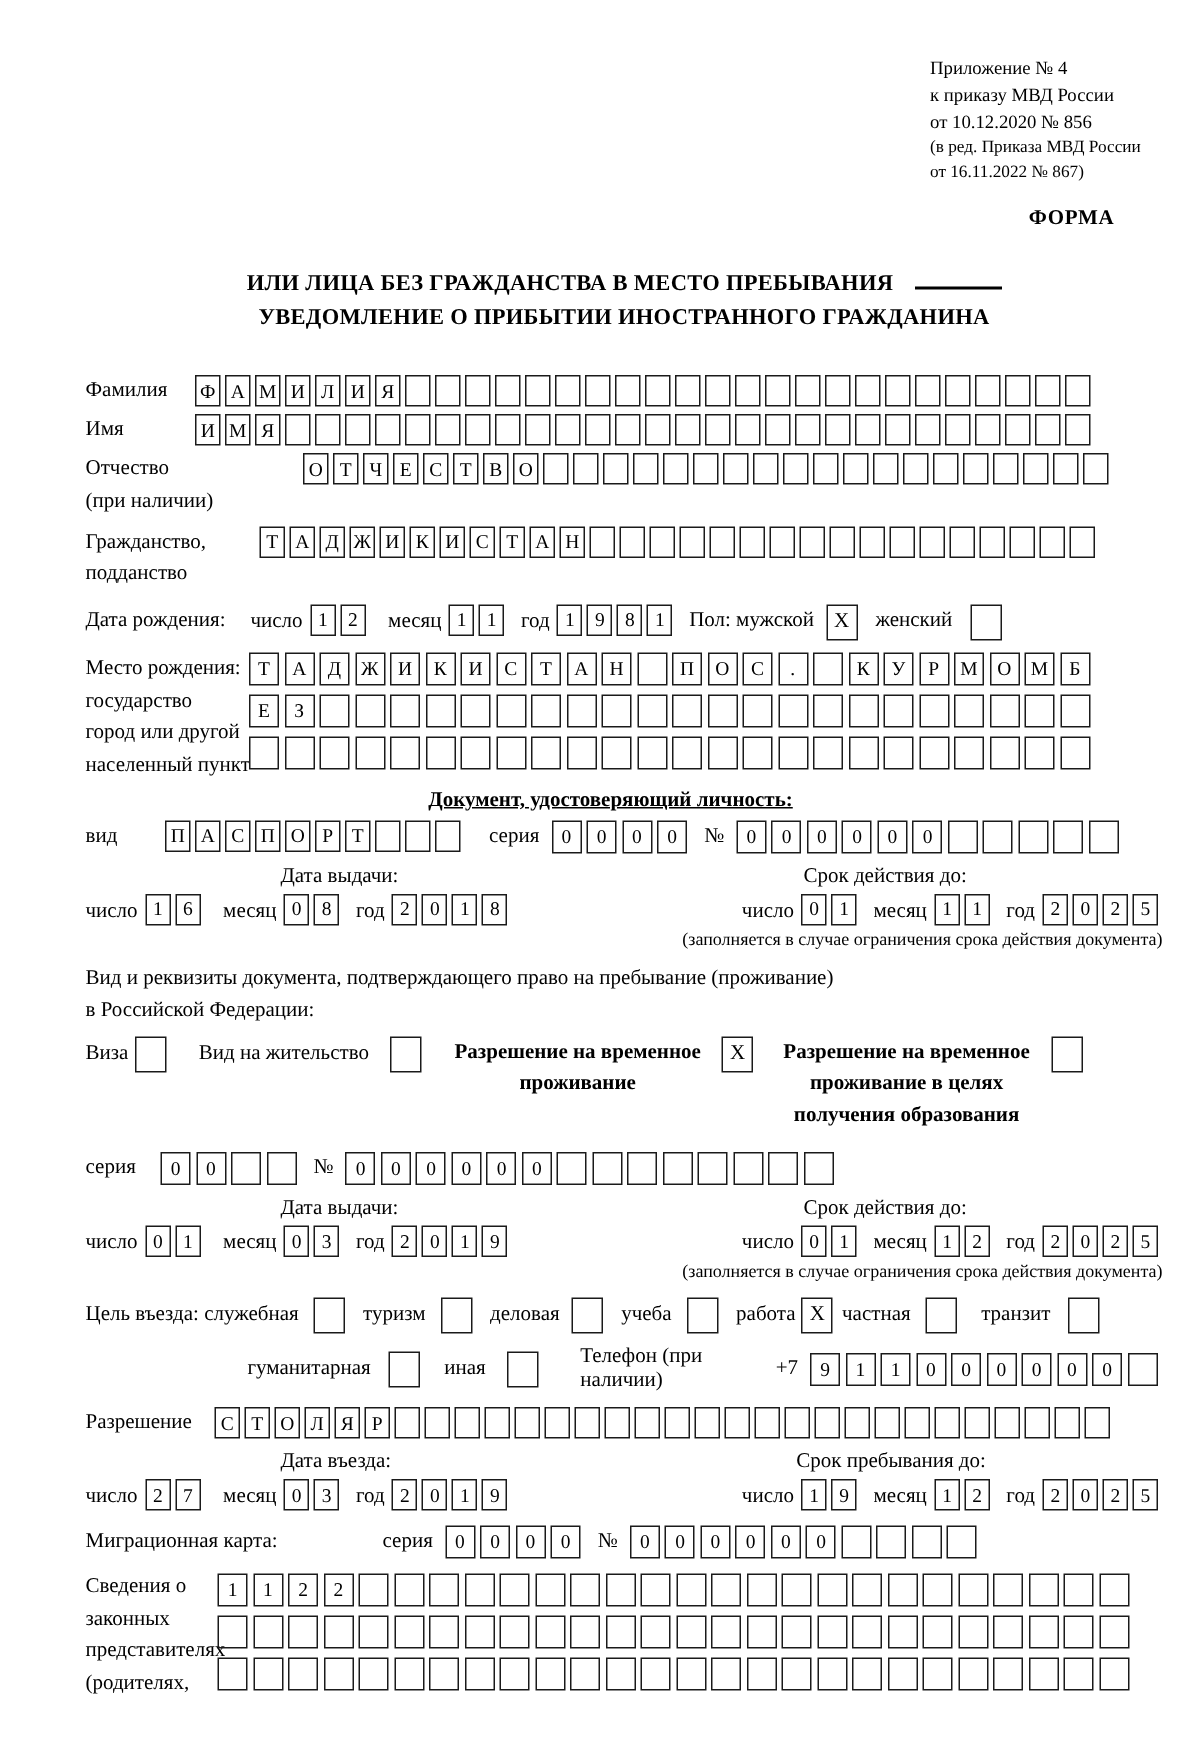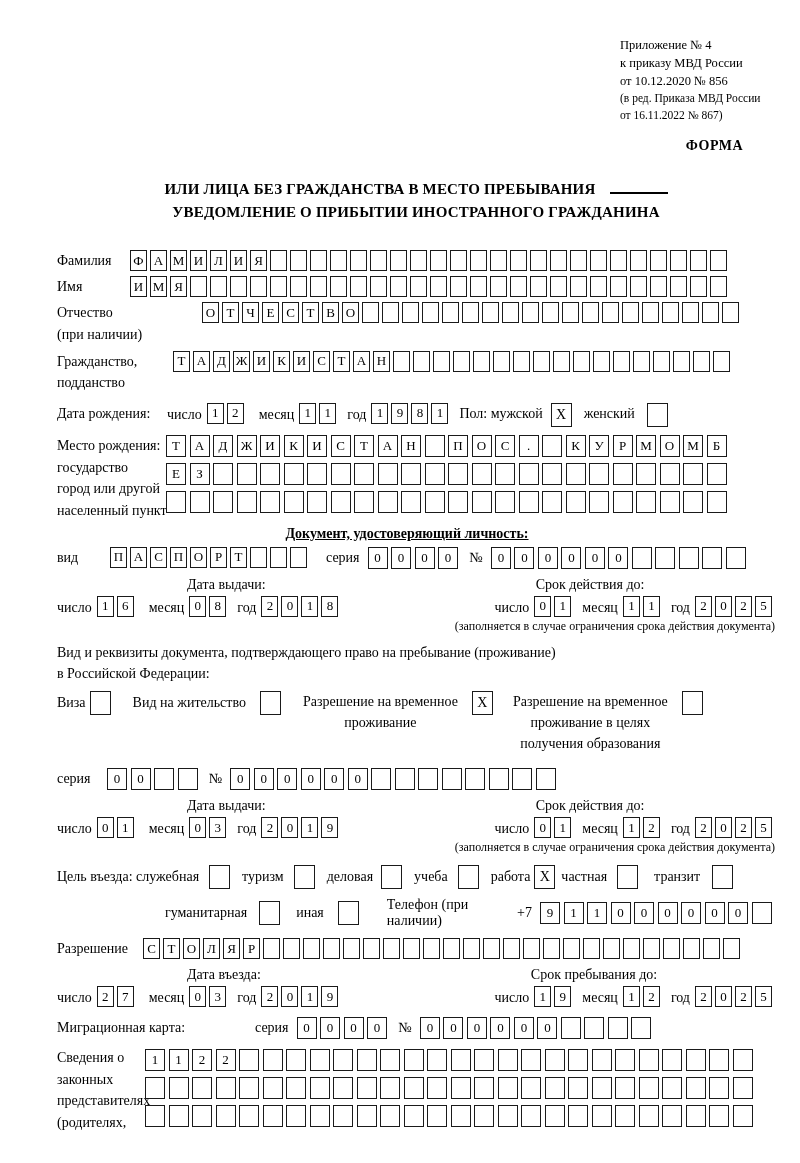--- a/index.html
+++ b/index.html
@@ -41,21 +41,21 @@
   .dg{display:inline-flex;align-items:center;}
   .dg .lbl{padding-top:3px;}
   .dg .cells{margin-left:5px;}
   .ml8{margin-left:8px;} .ml12{margin-left:12px;} .ml16{margin-left:16px;}
   .between{justify-content:space-between;width:718px;}
   .dlrow{display:flex;margin-top:8px;font-size:14px;}
   .note{font-size:12px;text-align:right;margin-top:2px;width:718px;}
   .center-b{font-weight:bold;text-align:center;width:700px;margin-top:8px;font-size:14px;}
   .plain{font-size:14px;margin-top:8px;line-height:1.55;}
   .cbgrid{display:flex;align-items:flex-start;margin-top:6px;font-size:14px;}
-  .cbgrid .txt2{text-align:center;line-height:1.5;}
+  .cbgrid .txt2{text-align:center;line-height:1.5;font-weight:bold;}
   .col{display:flex;flex-direction:column;}
   .mb6{margin-bottom:6px;}
 </style>
 </head>
 <body>
 
 <div class="page">
 
   <div class="hdr">
     <div>Приложение № 4</div>

